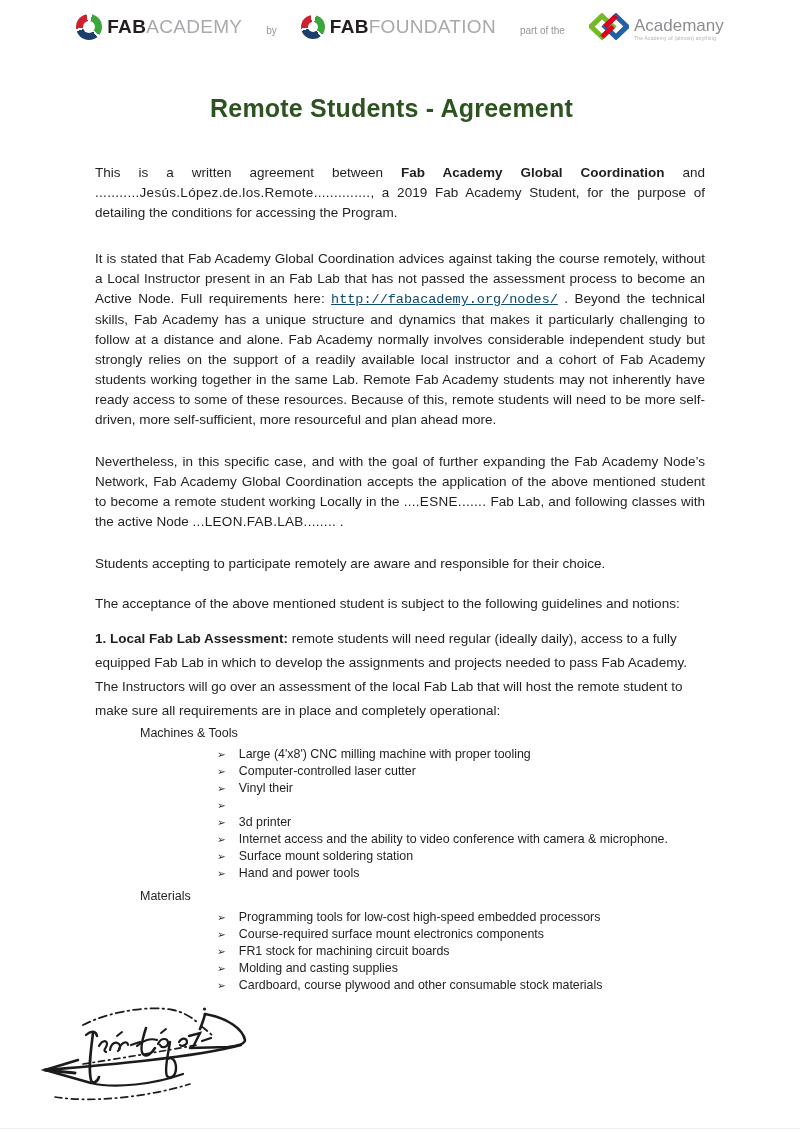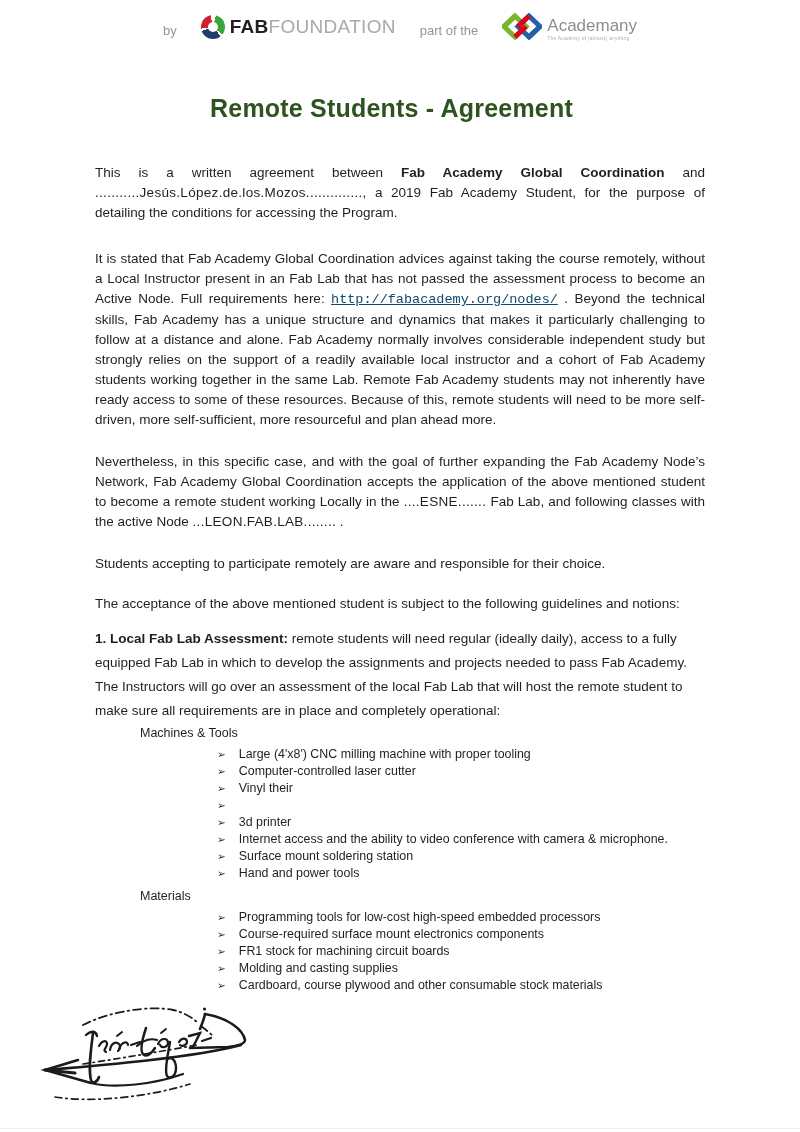--- a/index.html
+++ b/index.html
@@ -10,21 +10,21 @@
 
   
   .header {
     position:absolute; top:13px; left:0; right:0;
     display:flex; justify-content:center; align-items:center; gap:24px;
   }
   .logo { display:flex; align-items:center; gap:5px; }
   .logo-word { font-size:19px; letter-spacing:0.3px; white-space:nowrap; }
   .logo-bold { font-weight:bold; color:#231f20; }
   .logo-light { color:#a7a9ac; }
-  .tiny-gray { color:#939598; font-size:13px; padding-top:6px; }
+  .tiny-gray { color:#939598; font-size:10px; padding-top:6px; }
   .fab-icon {
     width:26px; height:26px; border-radius:50%; position:relative; flex:0 0 auto;
     background:conic-gradient(from 0deg,
       #ffffff 0deg 14deg, #3aa63c 14deg 128deg, #ffffff 128deg 140deg,
       #1e3f6e 140deg 250deg, #ffffff 250deg 262deg, #cf2030 262deg 348deg, #ffffff 348deg 360deg);
   }
   .fab-icon.small { width:24px; height:24px; }
   .fab-icon::after { content:""; position:absolute; inset:7px; background:#fff; border-radius:50%; }
   .academany { display:flex; align-items:flex-start; gap:5px; }
   .academany-words { display:flex; flex-direction:column; line-height:1; padding-top:4px; }
@@ -63,20 +63,24 @@
   .signature svg { display:block; }
 
   .page-edge { position:absolute; left:0; right:0; bottom:3px; height:1px; background:#f0f0f0; }
 </style>
 </head>
 <body>
 
 <div class="page">
 
   <div class="header">
+    <div class="logo">
+      <span class="fab-icon"></span>
+      <span class="logo-word"><b class="logo-bold">FAB</b><span class="logo-light">ACADEMY</span></span>
+    </div>
     <span class="tiny-gray">by</span>
     <div class="logo">
       <span class="fab-icon small"></span>
       <span class="logo-word"><b class="logo-bold">FAB</b><span class="logo-light">FOUNDATION</span></span>
     </div>
     <span class="tiny-gray">part of the</span>
     <div class="academany">
       <svg width="40" height="27" viewBox="0 0 40 27">
         <path d="M13 3 L24 13.5 L13 24 L2 13.5 Z" fill="none" stroke="#76b82a" stroke-width="5" stroke-linejoin="miter"></path>
         <path d="M27 3 L38 13.5 L27 24 L16 13.5 Z" fill="none" stroke="#2460a6" stroke-width="5" stroke-linejoin="miter"></path>
@@ -89,21 +93,21 @@
         <span class="academany-name">Academany</span>
         <span class="academany-tagline">The Academy of (almost) anything</span>
       </span>
     </div>
   </div>
 
   <div class="doc-title">Remote Students - Agreement</div>
 
   <div class="content">
 
-    <p class="justified p1"><span>This is a written agreement between </span><b>Fab Academy Global Coordination</b><span> and </span><span class="fill-in">...........Jesús.López.de.los.Mozos..............</span><span>, a 2019 Fab Academy Student, for the purpose of detailing the conditions for accessing the Program.</span></p>
+    <p class="justified p1"><span>This is a written agreement between </span><b>Fab Academy Global Coordination</b><span> and </span><span class="fill-in">...........Jesús.López.de.los.Remote..............</span><span>, a 2019 Fab Academy Student, for the purpose of detailing the conditions for accessing the Program.</span></p>
 
     <p class="justified p2"><span>It is stated that Fab Academy Global Coordination advices against taking the course remotely, without a Local Instructor present in an Fab Lab that has not passed the assessment process to become an Active Node. Full requirements here: </span><a href="#" class="doc-link">http://fabacademy.org/nodes/</a><span> . Beyond the technical skills, Fab Academy has a unique structure and dynamics that makes it particularly challenging to follow at a distance and alone. Fab Academy normally involves considerable independent study but strongly relies on the support of a readily available local instructor and a cohort of Fab Academy students working together in the same Lab. Remote Fab Academy students may not inherently have ready access to some of these resources. Because of this, remote students will need to be more self-driven, more self-sufficient, more resourceful and plan ahead more.</span></p>
 
     <p class="justified p3"><span>Nevertheless, in this specific case, and with the goal of further expanding the Fab Academy Node’s Network, Fab Academy Global Coordination accepts the application of the above mentioned student to become a remote student working Locally in the </span><span class="fill-in">....ESNE.......</span><span> Fab Lab, and following classes with the active Node </span><span class="fill-in">...LEON.FAB.LAB........</span><span> .</span></p>
 
     <p class="p4">Students accepting to participate remotely are aware and responsible for their choice.</p>
 
     <p class="justified p5">The acceptance of the above mentioned student is subject to the following guidelines and notions:</p>
 
     <p class="sec1"><b>1. Local Fab Lab Assessment:</b><span> remote students will need regular (ideally daily), access to a fully equipped Fab Lab in which to develop the assignments and projects needed to pass Fab Academy. The Instructors will go over an assessment of the local Fab Lab that will host the remote student to make sure all requirements are in place and completely operational:</span></p>

